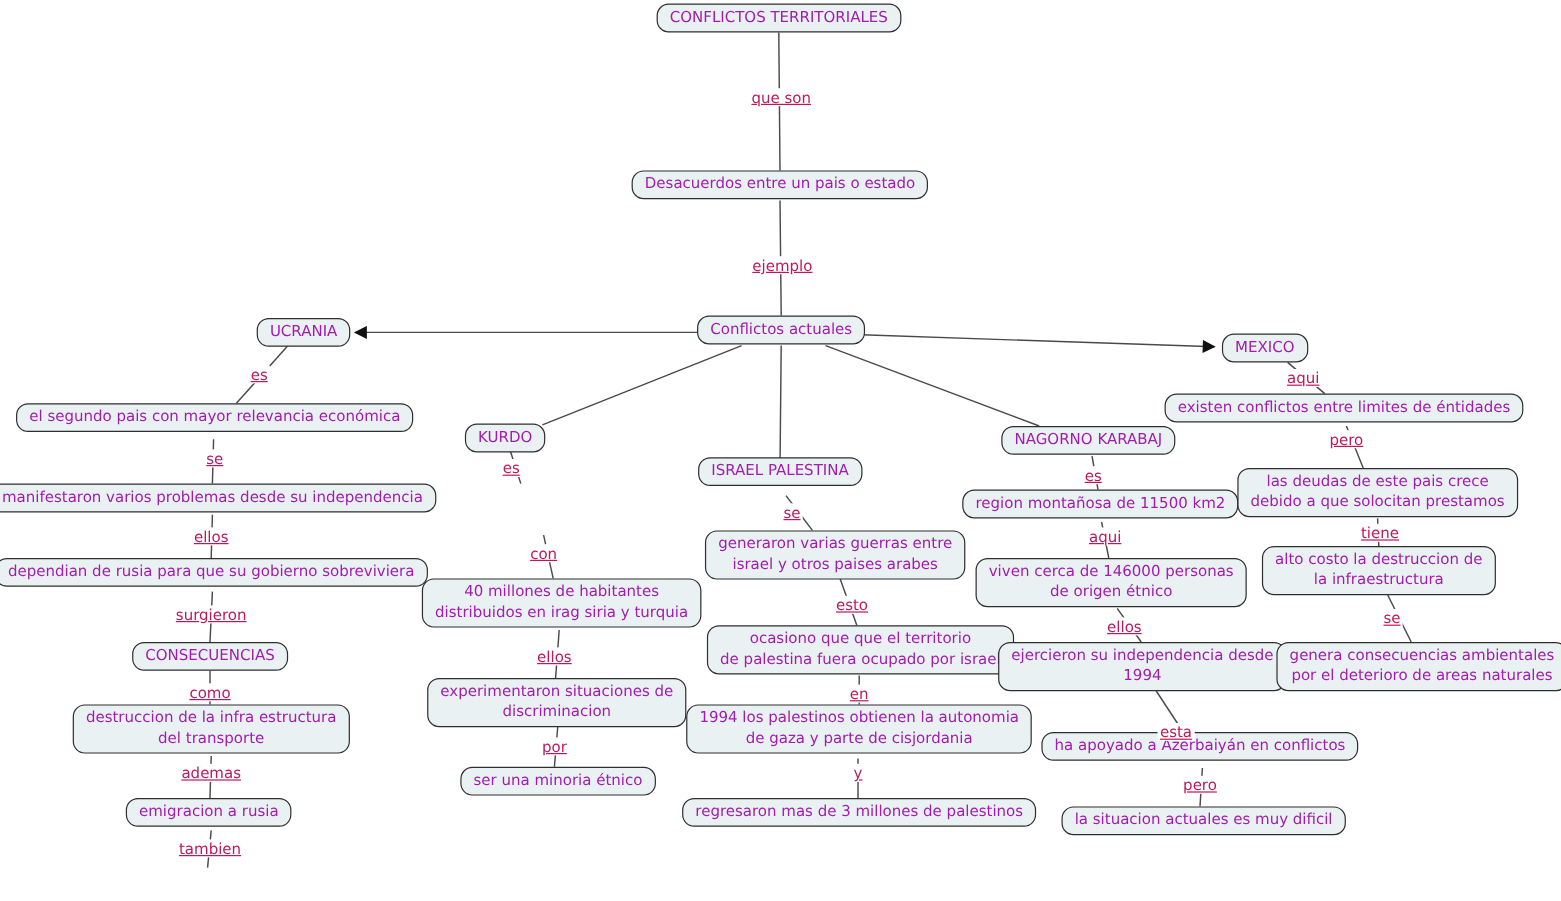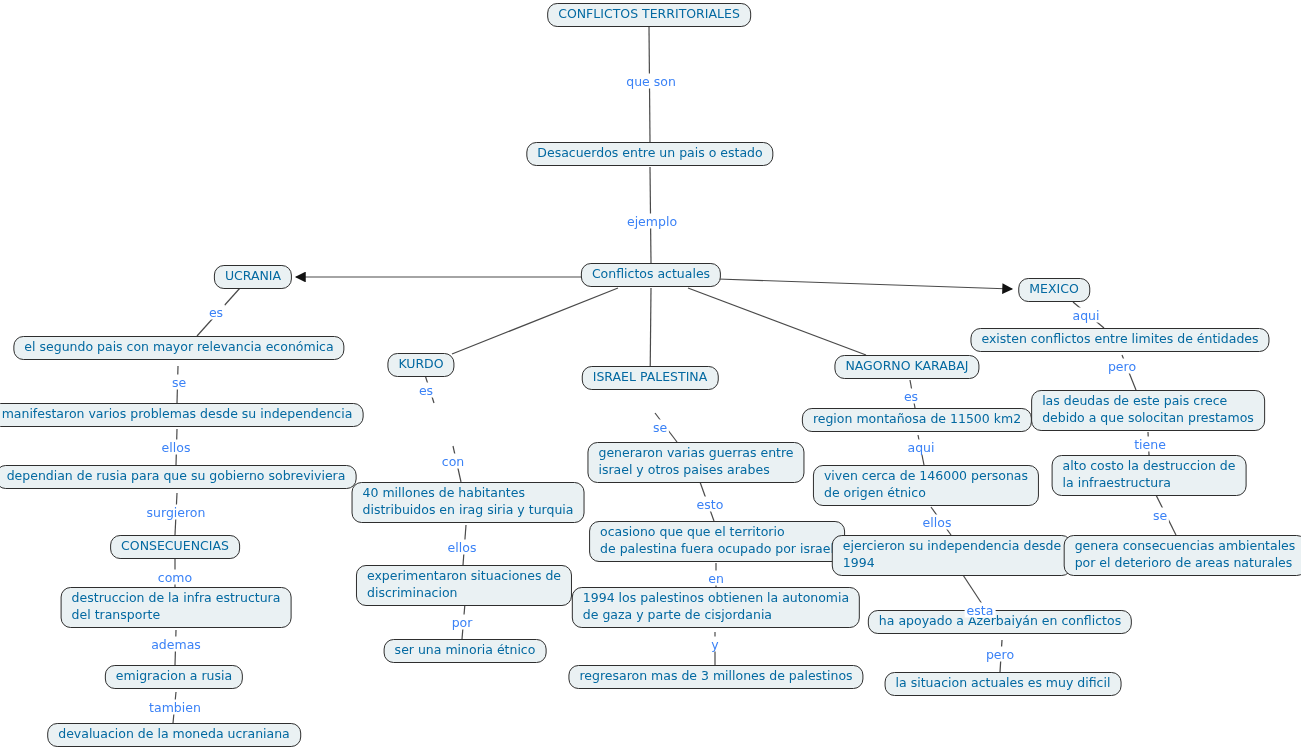--- a/index.html
+++ b/index.html
@@ -7,26 +7,26 @@
   .canvas {
     position:relative; width:1301px; height:751px;
     background:#ffffff; overflow:hidden;
   }
   svg.edges { position:absolute; left:0; top:0; width:1301px; height:751px; }
   svg.edges line { stroke:#4a4a4a; stroke-width:1.2; }
   .node {
     position:absolute; transform:translateX(-50%);
     background:#eaf1f3; border:1.4px solid #2e2e2e; border-radius:10px;
     padding:2px 10px 3px; font-size:12.5px; line-height:1.34;
-    white-space:pre; text-align:left; color:#0369a1; cursor:default;
+    white-space:pre; text-align:center; color:#a21caf; cursor:default;
   }
   .edge-label {
     position:absolute; transform:translate(-50%,-50%);
     background:#ffffff; padding:0 2px; font-size:12.5px;
-    white-space:nowrap; color:#3b82f6; cursor:default;
+    white-space:nowrap; color:#be185d; cursor:default;text-decoration:underline;
   }
 </style>
 </head>
 <body>
 
 <div class="canvas">
 
   <svg class="edges" xmlns="http://www.w3.org/2000/svg">
     <defs>
       <marker id="arrow" viewBox="0 0 10 10" refX="9" refY="5" markerWidth="12" markerHeight="9" orient="auto">
@@ -70,28 +70,27 @@
   <div class="node" style="left:650px;top:142px">Desacuerdos entre un pais o estado</div>
   <div class="node" style="left:651px;top:263px">Conflictos actuales</div>
   <div class="node" style="left:253px;top:265px">UCRANIA</div>
   <div class="node" style="left:179px;top:336px">el segundo pais con mayor relevancia económica</div>
   <div class="node" style="left:177px;top:403px">manifestaron varios problemas desde su independencia</div>
   <div class="node" style="left:176px;top:465px">dependian de rusia para que su gobierno sobreviviera</div>
   <div class="node" style="left:175px;top:535px">CONSECUENCIAS</div>
   <div class="node" style="left:176px;top:587px">destruccion de la infra estructura
 del transporte</div>
   <div class="node" style="left:174px;top:665px">emigracion a rusia</div>
-  <div class="node" style="left:174px;top:723px">devaluacion de la moneda ucraniana</div>
   <div class="node" style="left:421px;top:353px">KURDO</div>
   <div class="node" style="left:468px;top:482px">40 millones de habitantes
 distribuidos en irag siria y turquia</div>
   <div class="node" style="left:464px;top:565px">experimentaron situaciones de
 discriminacion</div>
   <div class="node" style="left:465px;top:639px">ser una minoria étnico</div>
-  <div class="node" style="left:650px;top:366px">ISRAEL PALESTINA</div>
+  <div class="node" style="left:650px;top:381px">ISRAEL PALESTINA</div>
   <div class="node" style="left:696px;top:442px">generaron varias guerras entre
 israel y otros paises arabes</div>
   <div class="node" style="left:717px;top:521px">ocasiono que que el territorio
 de palestina fuera ocupado por israel</div>
   <div class="node" style="left:716px;top:587px">1994 los palestinos obtienen la autonomia
 de gaza y parte de cisjordania</div>
   <div class="node" style="left:716px;top:665px">regresaron mas de 3 millones de palestinos</div>
   <div class="node" style="left:907px;top:355px">NAGORNO KARABAJ</div>
   <div class="node" style="left:917px;top:408px">region montañosa de 11500 km2</div>
   <div class="node" style="left:926px;top:465px">viven cerca de 146000 personas

